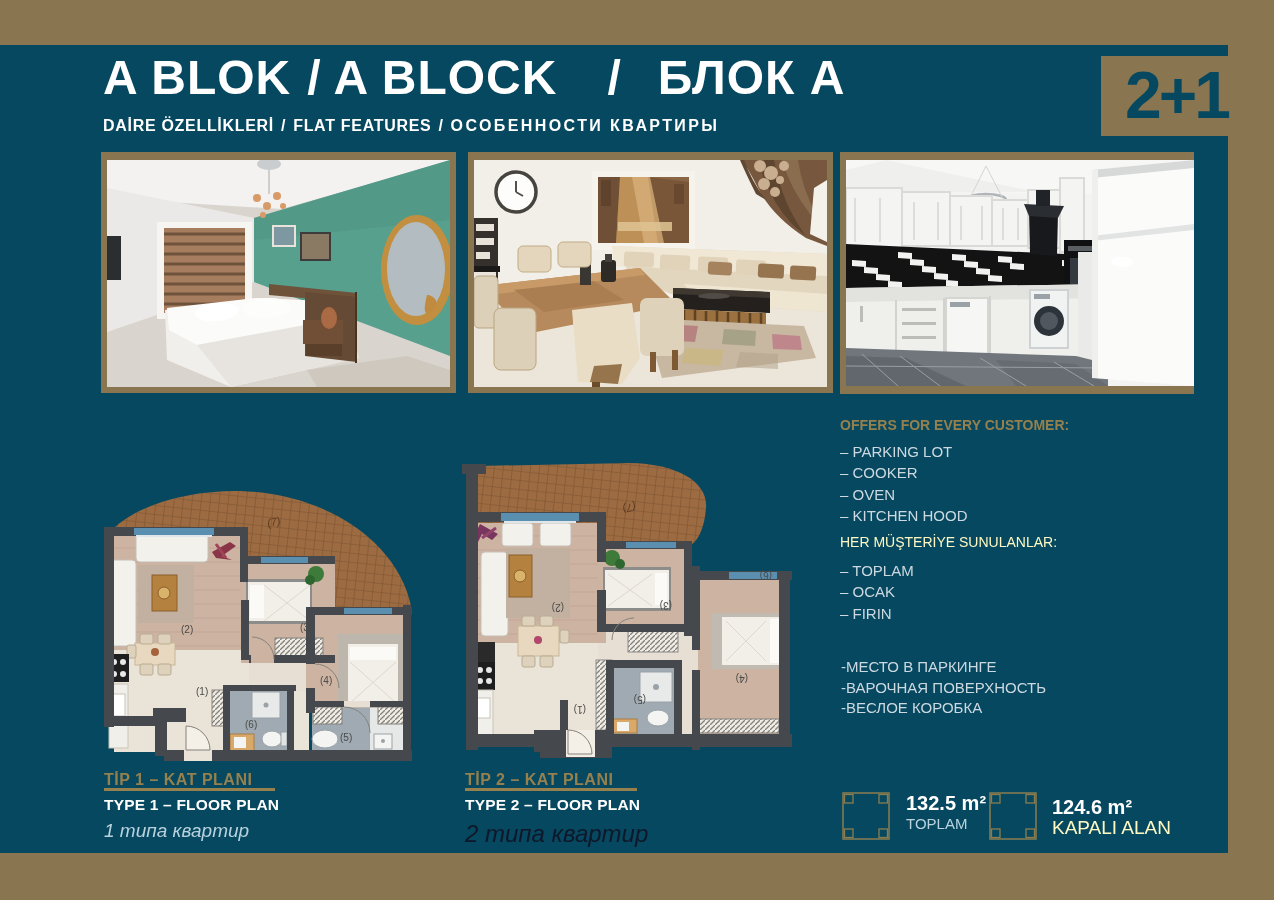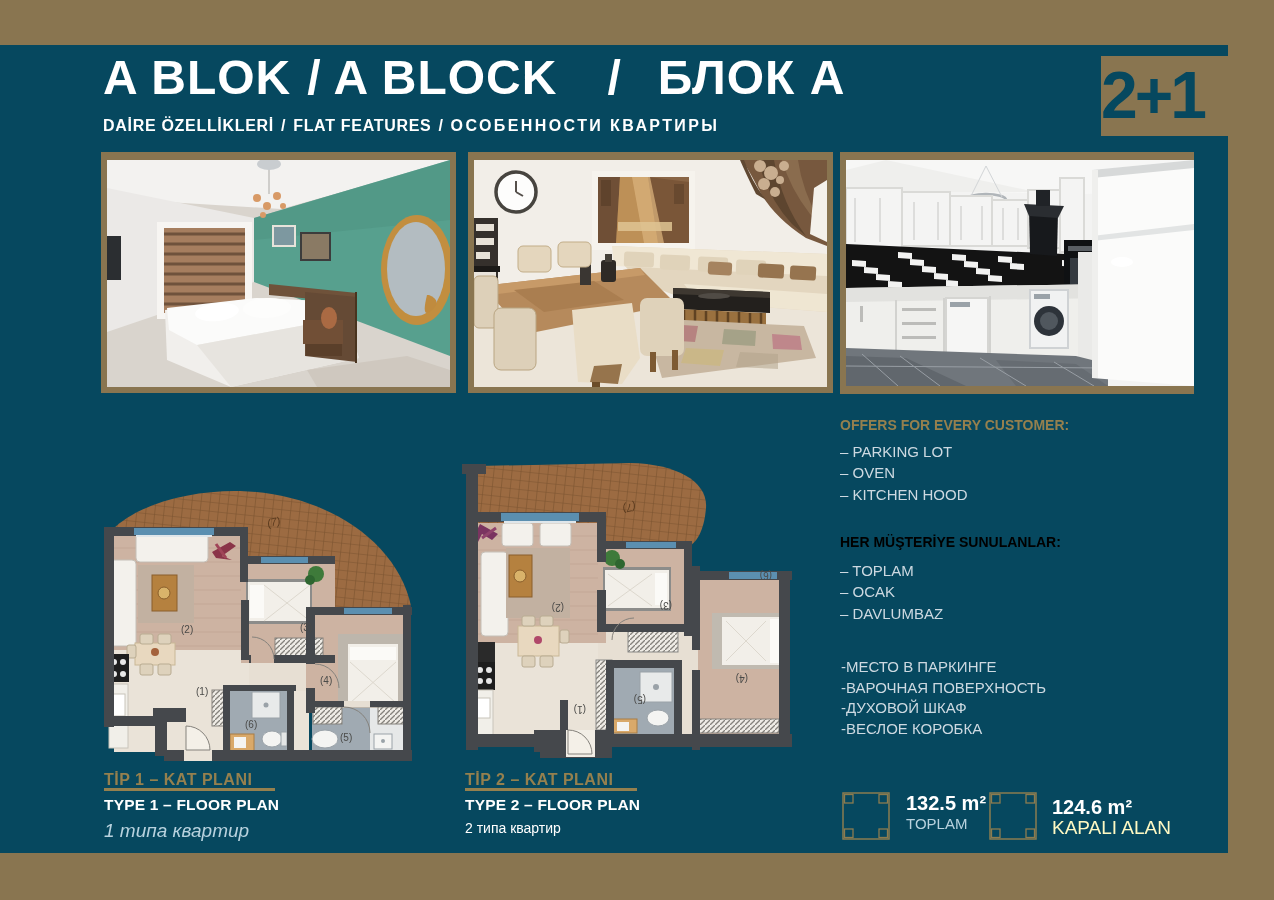--- a/index.html
+++ b/index.html
@@ -8,21 +8,21 @@
 .gold{color:#ffffff}
 .white{color:#fff}
 </style>
 </head>
 <body>
 
 <div class="abs" style="left:0;top:45px;width:1228px;height:808px;background:#06485f"></div>
 
 <div class="abs" style="left:1101px;top:56px;width:173px;height:80px;background:#897550"></div>
 
-<div class="abs" style="left:1101px;top:56px;width:127px;height:60px;color:#06485f;font-size:66px;font-weight:bold;text-align:left;line-height:78px;letter-spacing:-3px">2+1</div>
+<div class="abs" style="left:1101px;top:56px;width:127px;height:60px;color:#06485f;font-size:66px;font-weight:bold;text-align:right;line-height:78px;letter-spacing:-3px">2+1</div>
 
 <div class="abs" style="left:103px;top:54px;font-size:48px;font-weight:bold;letter-spacing:1px;line-height:48px;white-space:nowrap"><span class="gold">A BLOK</span><span class="gold" style="margin-left:16px">/</span><span class="white" style="margin-left:12px">A BLOCK</span><span class="white" style="margin-left:50px">/</span><span class="gold" style="margin-left:36px">БЛОК А</span></div>
 
 <div class="abs" style="left:103px;top:118px;font-size:16px;font-weight:bold;letter-spacing:0.7px;line-height:16px;white-space:nowrap"><span class="gold">DAİRE ÖZELLİKLERİ</span><span class="gold" style="margin-left:7px">/</span><span class="white" style="margin-left:7px">FLAT FEATURES</span><span class="gold" style="margin-left:7px">/</span><span class="gold" style="margin-left:7px;letter-spacing:2.4px">ОСОБЕННОСТИ КВАРТИРЫ</span></div>
 
 <div class="abs" id="photo1" style="left:101px;top:152px;width:355px;height:241px;background:#897550">
 <svg width="343" height="227" style="position:absolute;left:6px;top:8px" viewBox="0 0 343 227">
 
 <rect x="0" y="0" width="343" height="227" fill="#d9d4cd"></rect>
 
@@ -638,47 +638,47 @@
 <text x="736" y="683" transform="rotate(180 742 679)">(4)</text>
 <text x="574" y="714" transform="rotate(180 580 710)">(1)</text>
 <text x="634" y="704" transform="rotate(180 640 700)">(5)</text>
 <text x="760" y="580" transform="rotate(180 766 576)">(6)</text>
 </g>
 </svg>
 
 <div class="abs" style="left:840px;top:415px;color:#cdd9e1;font-size:15px;line-height:21.5px">
 <div style="color:#95804e;font-weight:bold;font-size:14px;margin-bottom:4px">OFFERS FOR EVERY CUSTOMER:</div>
 <div>– PARKING LOT</div>
+<div>– COOKER</div>
 <div>– OVEN</div>
 <div>– KITCHEN HOOD</div>
 </div>
 
 <div class="abs" style="left:840px;top:532px;color:#cdd9e1;font-size:15px;line-height:21.5px">
-<div style="color:#000000;font-weight:bold;font-size:14px;margin-bottom:6px">HER MÜŞTERİYE SUNULANLAR:</div>
+<div style="color:#fef9c3;font-weight:normal;font-size:14px;margin-bottom:6px">HER MÜŞTERİYE SUNULANLAR:</div>
 <div>– TOPLAM</div>
 <div>– OCAK</div>
-<div>– DAVLUMBAZ</div>
+<div>– FIRIN</div>
 </div>
 
 <div class="abs" style="left:841px;top:657px;color:#cdd9e1;font-size:15px;line-height:20.7px">
 <div>-МЕСТО В ПАРКИНГЕ</div>
 <div>-ВАРОЧНАЯ ПОВЕРХНОСТЬ</div>
-<div>-ДУХОВОЙ ШКАФ</div>
 <div>-ВЕСЛОЕ КОРОБКА</div>
 </div>
 
 <div class="abs" style="left:104px;top:771px;color:#95804e;font-weight:bold;font-size:16px;letter-spacing:0.5px">TİP 1 – KAT PLANI</div>
 <div class="abs" style="left:104px;top:788px;width:171px;height:3px;background:#95804e"></div>
 <div class="abs" style="left:104px;top:796px;color:#fff;font-weight:bold;font-size:15.5px;letter-spacing:0.2px">TYPE 1 – FLOOR PLAN</div>
 <div class="abs" style="left:104px;top:820px;color:#b8d2de;font-style:italic;font-size:19px">1 типа квартир</div>
 
 <div class="abs" style="left:465px;top:771px;color:#95804e;font-weight:bold;font-size:16px;letter-spacing:0.5px">TİP 2 – KAT PLANI</div>
 <div class="abs" style="left:465px;top:788px;width:172px;height:3px;background:#95804e"></div>
 <div class="abs" style="left:465px;top:796px;color:#fff;font-weight:bold;font-size:15.5px;letter-spacing:0.2px">TYPE 2 – FLOOR PLAN</div>
-<div class="abs" style="left:465px;top:820px;color:#ffffff;font-size:14px">2 типа квартир</div>
+<div class="abs" style="left:465px;top:820px;color:#0f172a;font-style:italic;font-size:24px">2 типа квартир</div>
 
 <svg class="abs" style="left:842px;top:792px" width="48" height="48" viewBox="0 0 48 48">
 <rect x="1" y="1" width="46" height="46" fill="none" stroke="#8b7c50" stroke-width="1.5"></rect>
 <rect x="2.5" y="2.5" width="8.5" height="8.5" fill="none" stroke="#8b7c50" stroke-width="1.3"></rect>
 <rect x="37" y="2.5" width="8.5" height="8.5" fill="none" stroke="#8b7c50" stroke-width="1.3"></rect>
 <rect x="2.5" y="37" width="8.5" height="8.5" fill="none" stroke="#8b7c50" stroke-width="1.3"></rect>
 <rect x="37" y="37" width="8.5" height="8.5" fill="none" stroke="#8b7c50" stroke-width="1.3"></rect>
 </svg>
 
 <div class="abs" style="left:906px;top:793px;color:#fff;font-weight:bold;font-size:20px;line-height:20px">132.5 m²</div>

